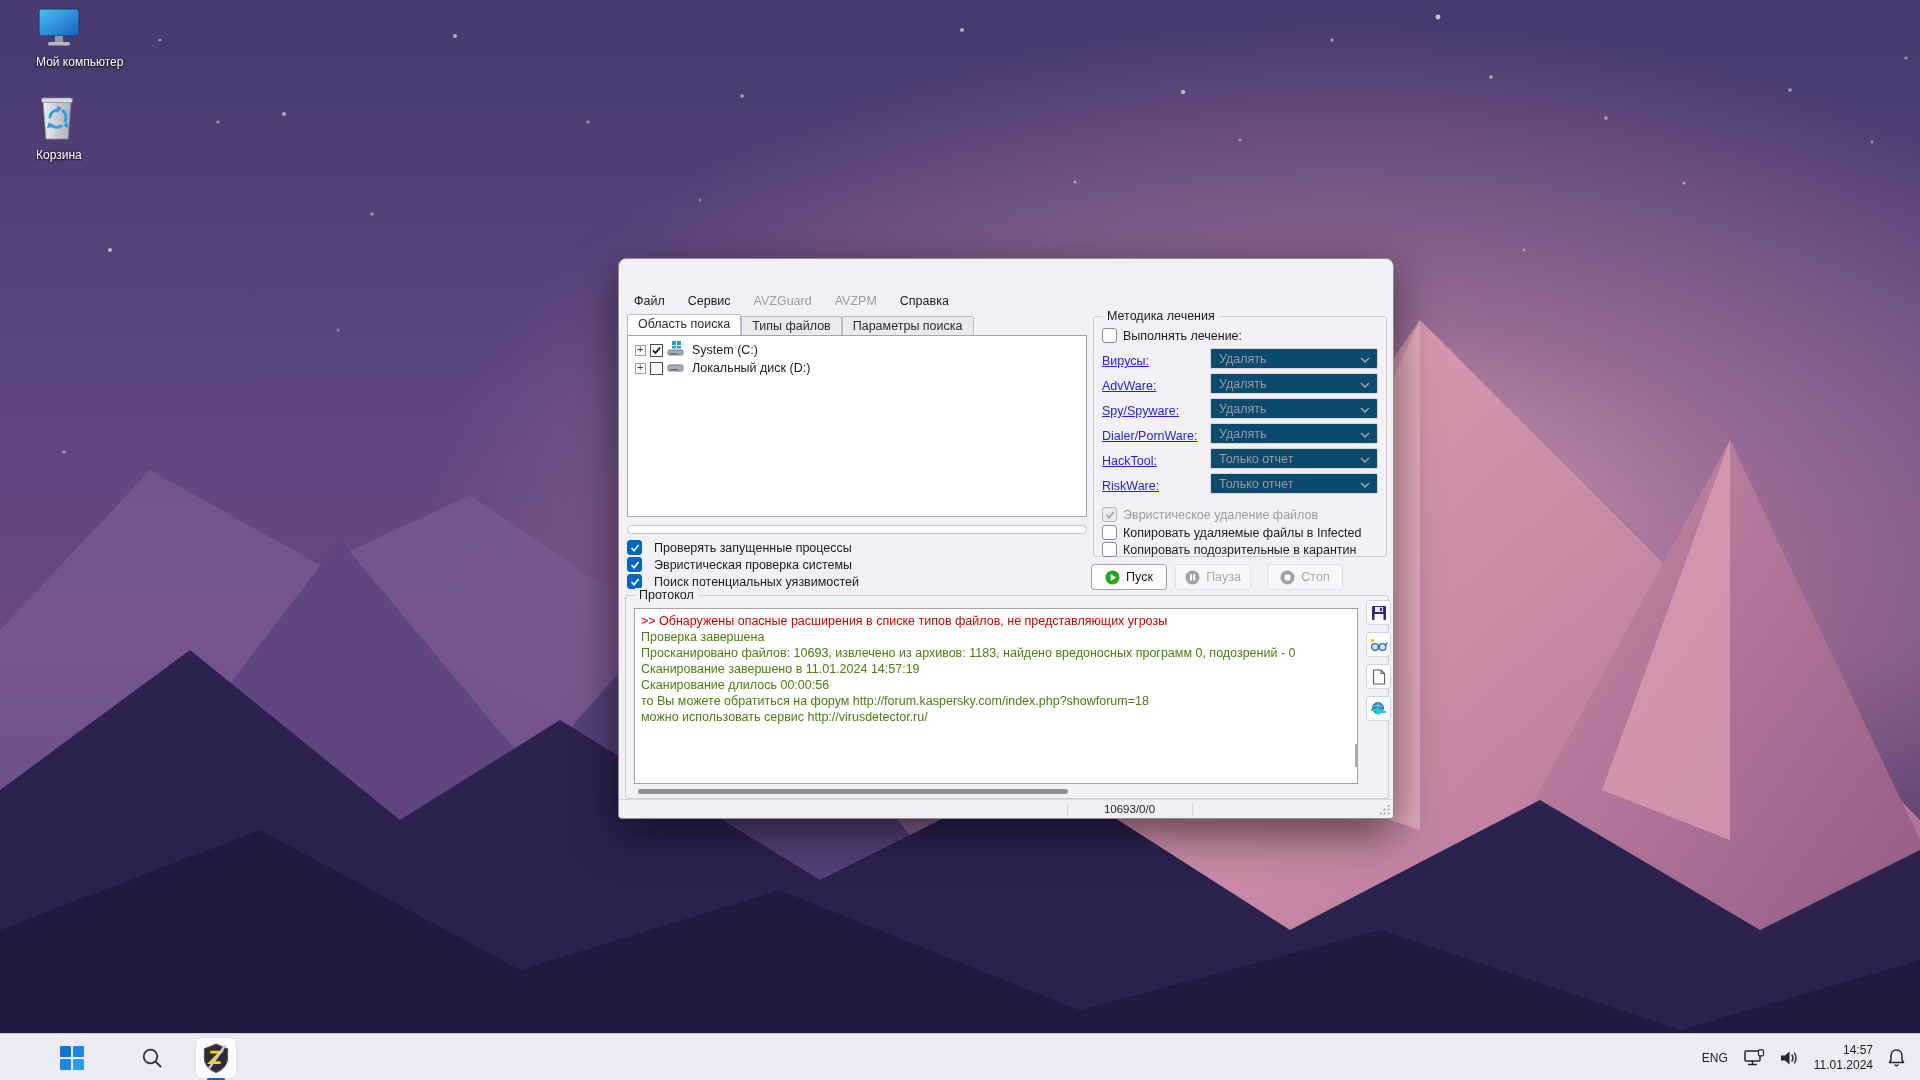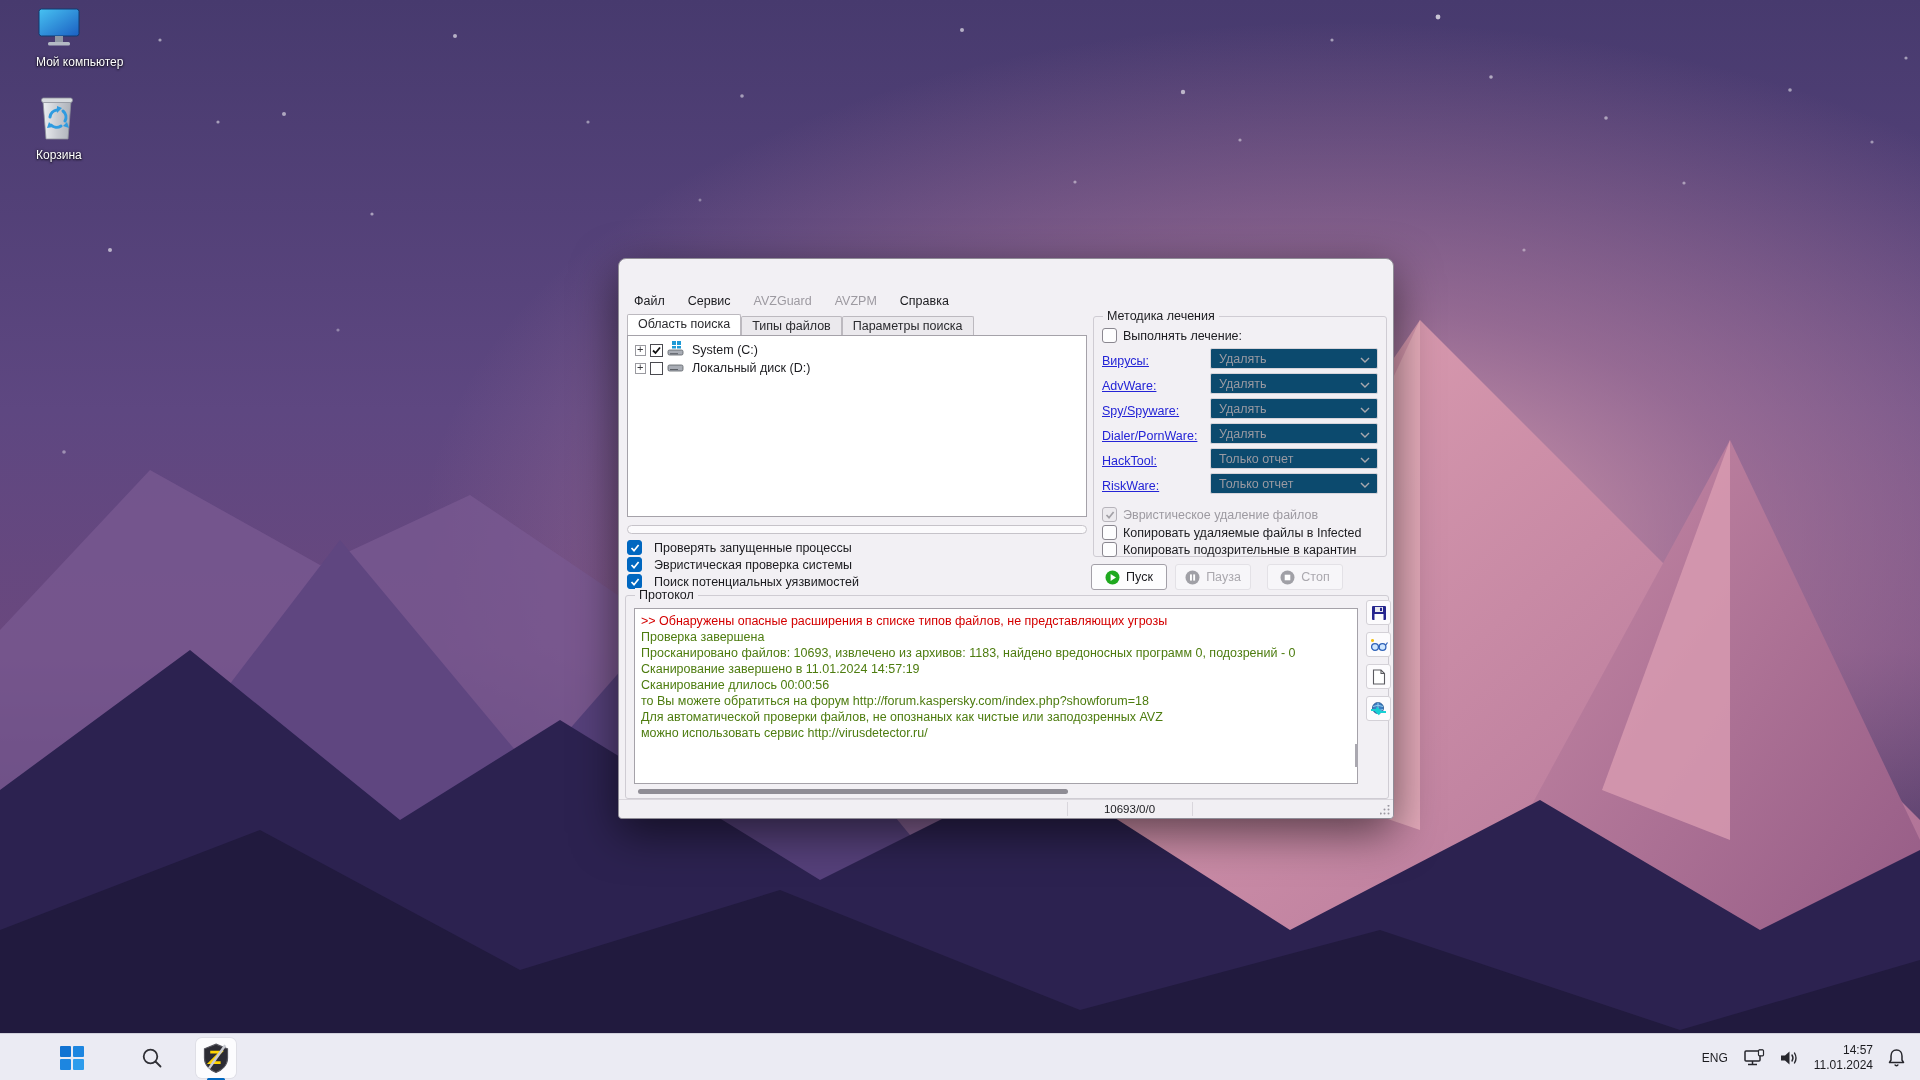--- a/index.html
+++ b/index.html
@@ -394,21 +394,20 @@
 
   <div class="groupbox proto">
     <span class="gb-title">Протокол</span>
     <div class="log">
       <div class="line alert">&gt;&gt;  Обнаружены опасные расширения в списке типов файлов, не представляющих угрозы</div>
       <div class="line">Проверка завершена</div>
       <div class="line">Просканировано файлов: 10693, извлечено из архивов: 1183, найдено вредоносных программ 0, подозрений - 0</div>
       <div class="line">Сканирование завершено в 11.01.2024 14:57:19</div>
       <div class="line">Сканирование длилось 00:00:56</div>
       <div class="line">то Вы можете обратиться на форум http://forum.kaspersky.com/index.php?showforum=18</div>
-      <div class="line">Для автоматической проверки файлов, не опознаных как чистые или заподозренных AVZ</div>
       <div class="line">можно использовать сервис http://virusdetector.ru/</div>
     </div>
     <div class="vthumb"></div>
     <div class="hthumb"></div>
     <div class="side-tools">
       <div class="tool-btn">
         <svg width="16" height="16" viewBox="0 0 16 16">
           <rect x="1" y="1" width="14" height="14" rx="1" fill="#26268e"></rect>
           <rect x="4" y="2" width="8" height="5" fill="#e9e9ee"></rect>
             <rect x="9" y="2.8" width="2" height="3.2" fill="#26268e"></rect>

